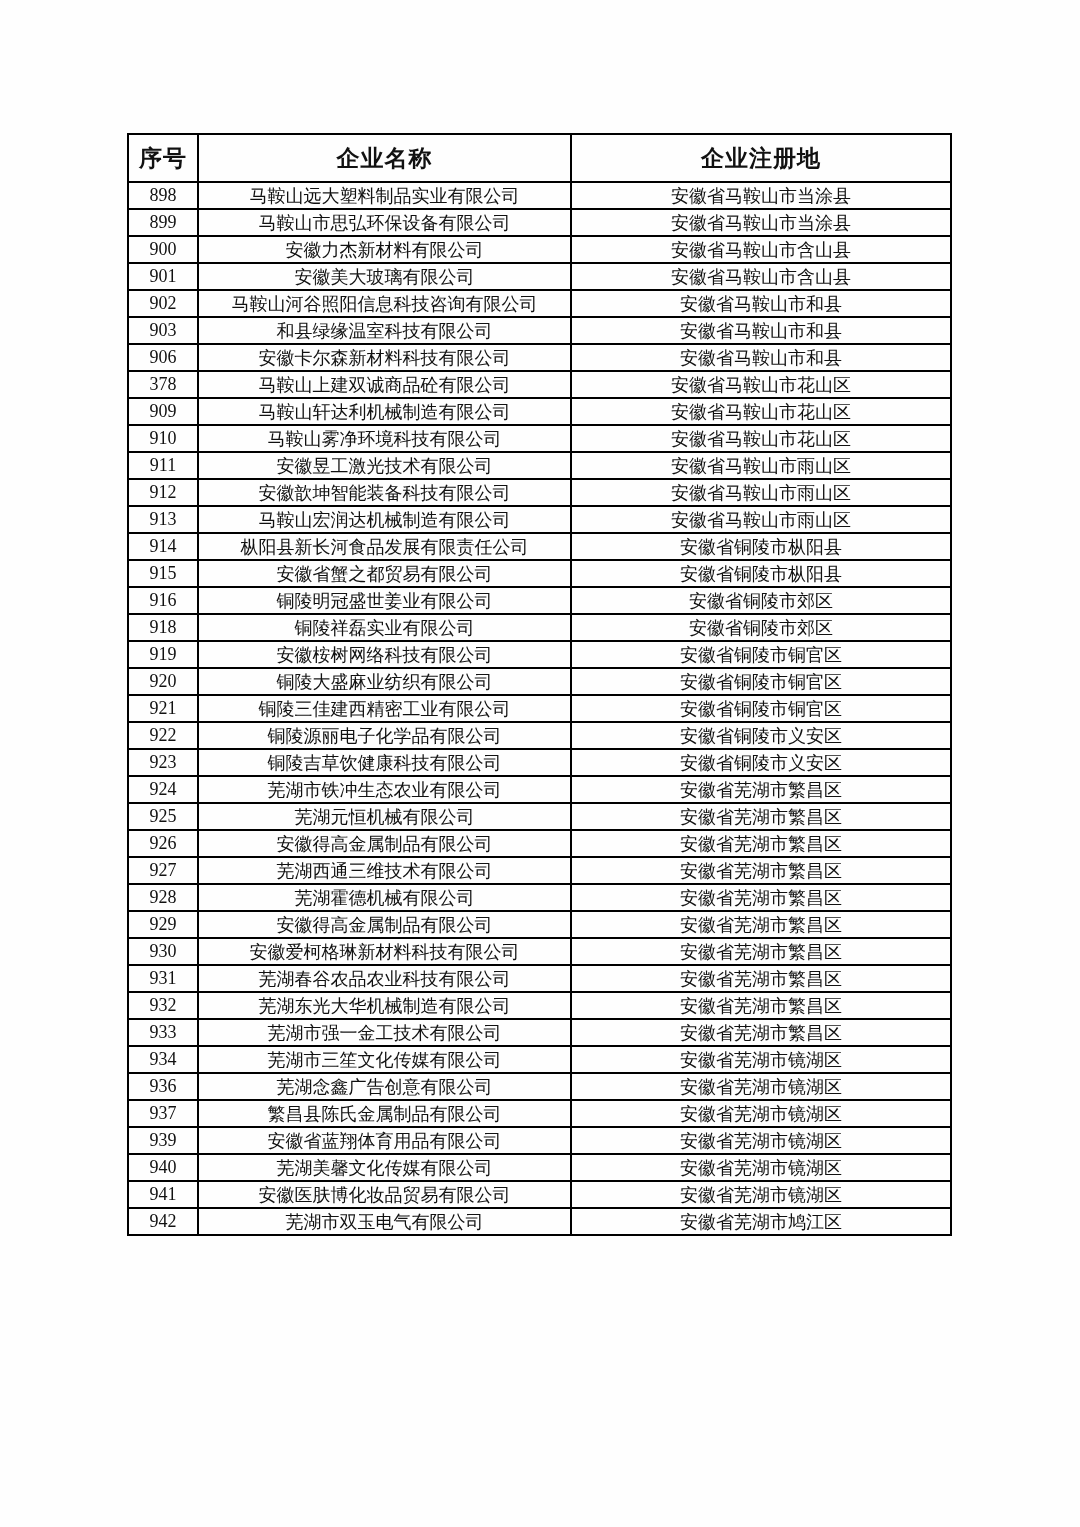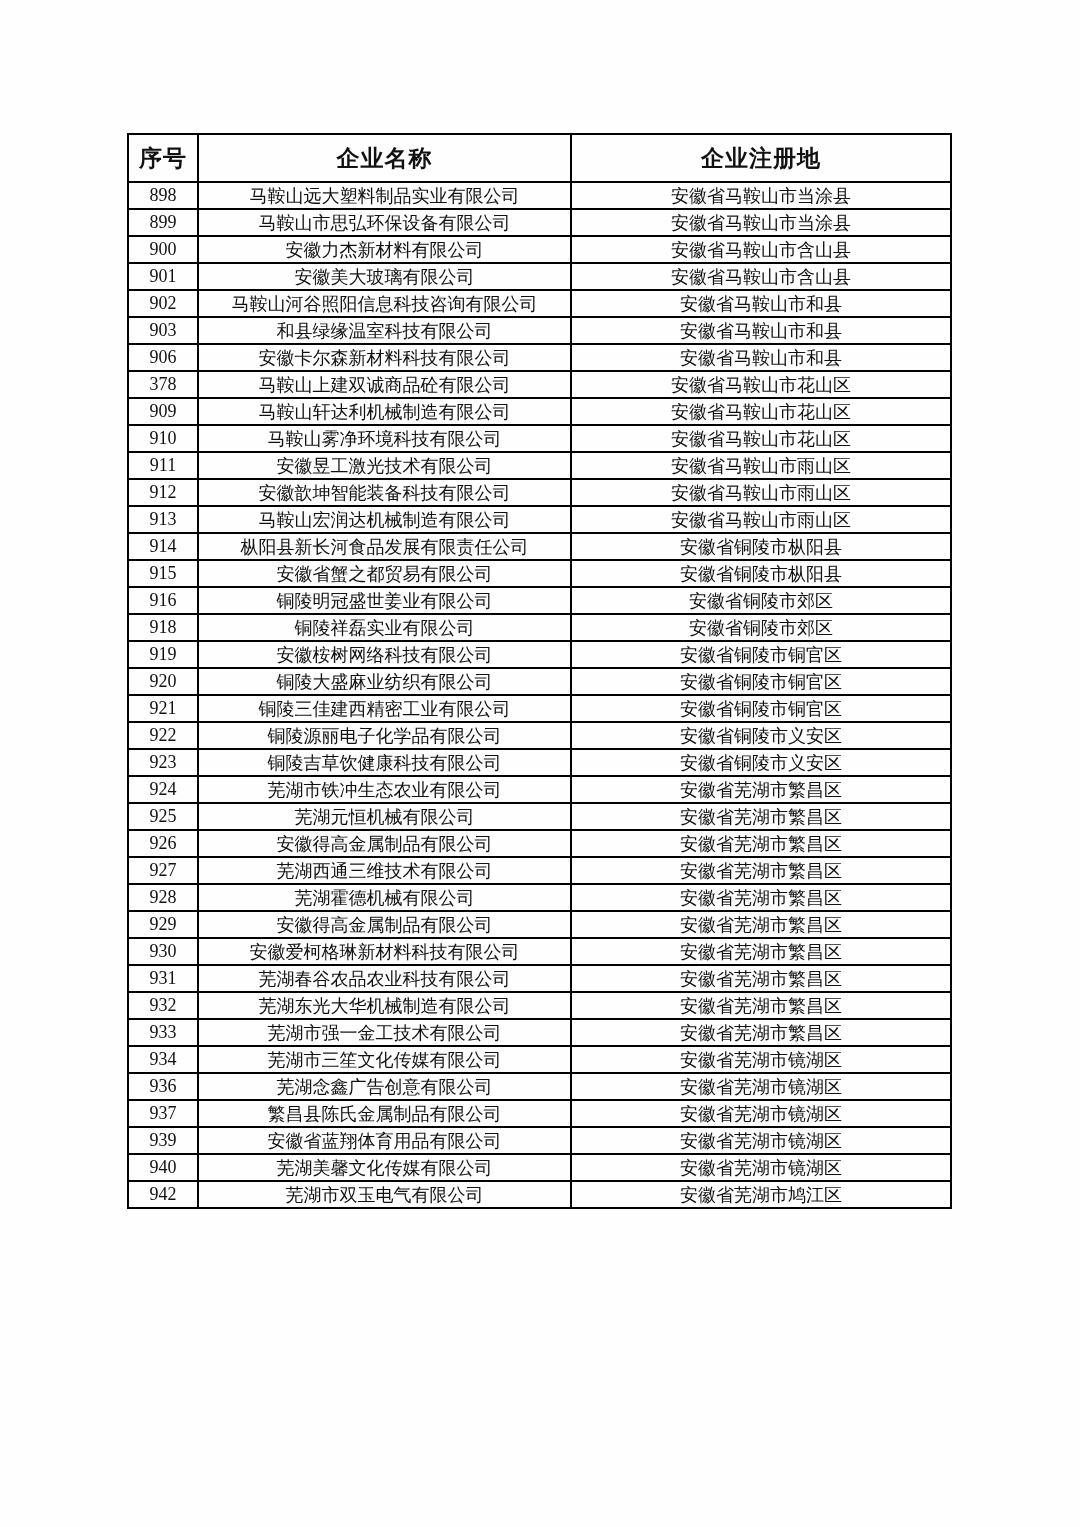--- a/index.html
+++ b/index.html
@@ -244,19 +244,24 @@
           <td>939</td>
           <td>安徽省蓝翔体育用品有限公司</td>
           <td>安徽省芜湖市镜湖区</td>
         </tr>
         <tr>
           <td>940</td>
           <td>芜湖美馨文化传媒有限公司</td>
           <td>安徽省芜湖市镜湖区</td>
         </tr>
         <tr>
+          <td>941</td>
+          <td>安徽医肤博化妆品贸易有限公司</td>
+          <td>安徽省芜湖市镜湖区</td>
+        </tr>
+        <tr>
           <td>942</td>
           <td>芜湖市双玉电气有限公司</td>
           <td>安徽省芜湖市鸠江区</td>
         </tr>
       </tbody>
   </table>
 </div>
 
 </body></html>

